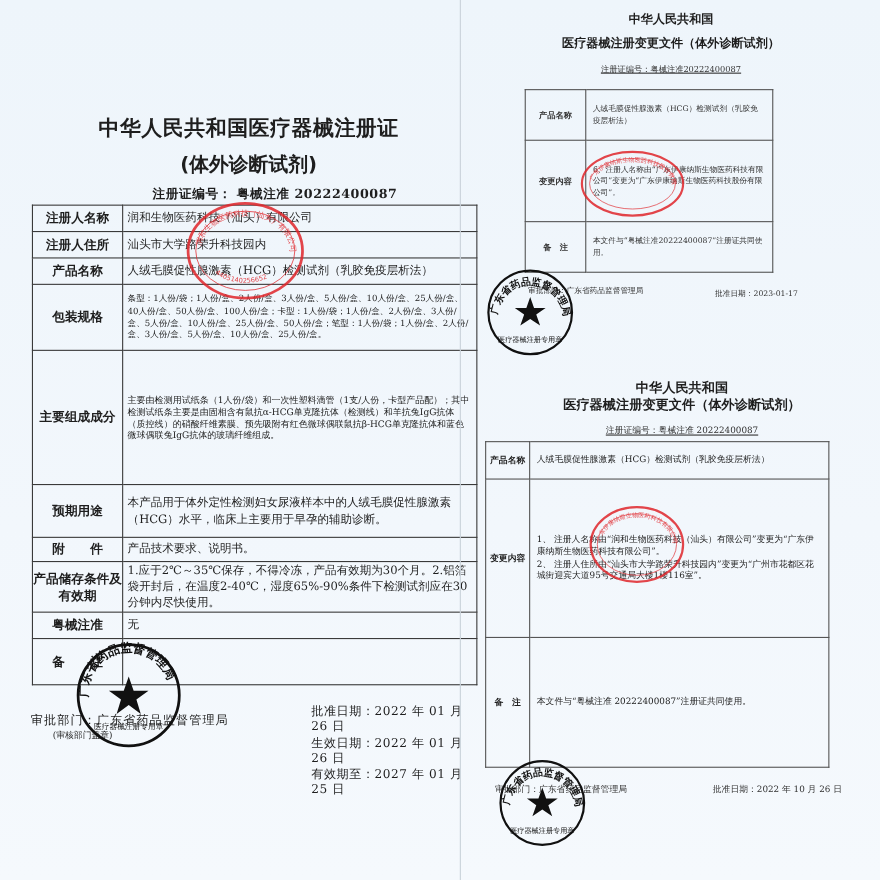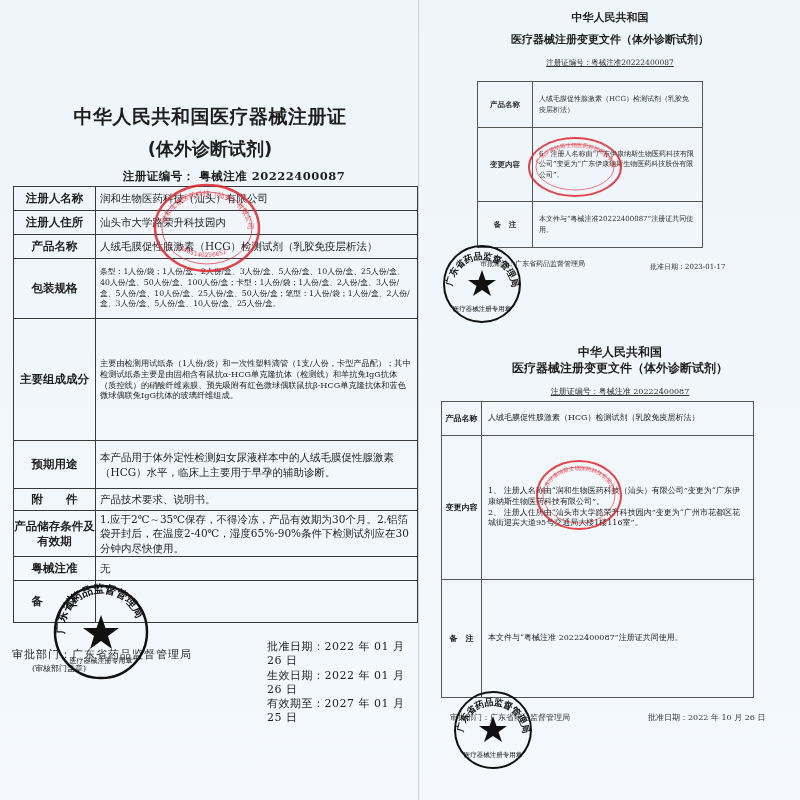--- a/index.html
+++ b/index.html
@@ -6,21 +6,21 @@
   html, body { width: 800px; height: 800px; overflow: hidden; }
   body {
     position: relative;
     background: linear-gradient(180deg, #eef5fb 0%, #f2f7fc 60%, #f5f9fd 100%);
     font-family: "DejaVu Serif", "Liberation Serif", serif;
     color: #1e1e1e;
   }
   .doc { position: absolute; }
 
   
-  #doc-main { left: 0; top: 0; width: 420px; height: 800px; }
+  #doc-main { left: 16px; top: 0; width: 420px; height: 800px; }
   #doc-main .title1 {
     position: absolute; left: 0; width: 420px; top: 104px;
     text-align: center; font-weight: bold; font-size: 19px; letter-spacing: 0.5px;
     font-family: "DejaVu Sans", "Liberation Sans", sans-serif;
   }
   #doc-main .title2 {
     position: absolute; left: 0; width: 420px; top: 137px;
     text-align: center; font-weight: bold; font-size: 18px;
     font-family: "DejaVu Sans", "Liberation Sans", sans-serif;
   }

